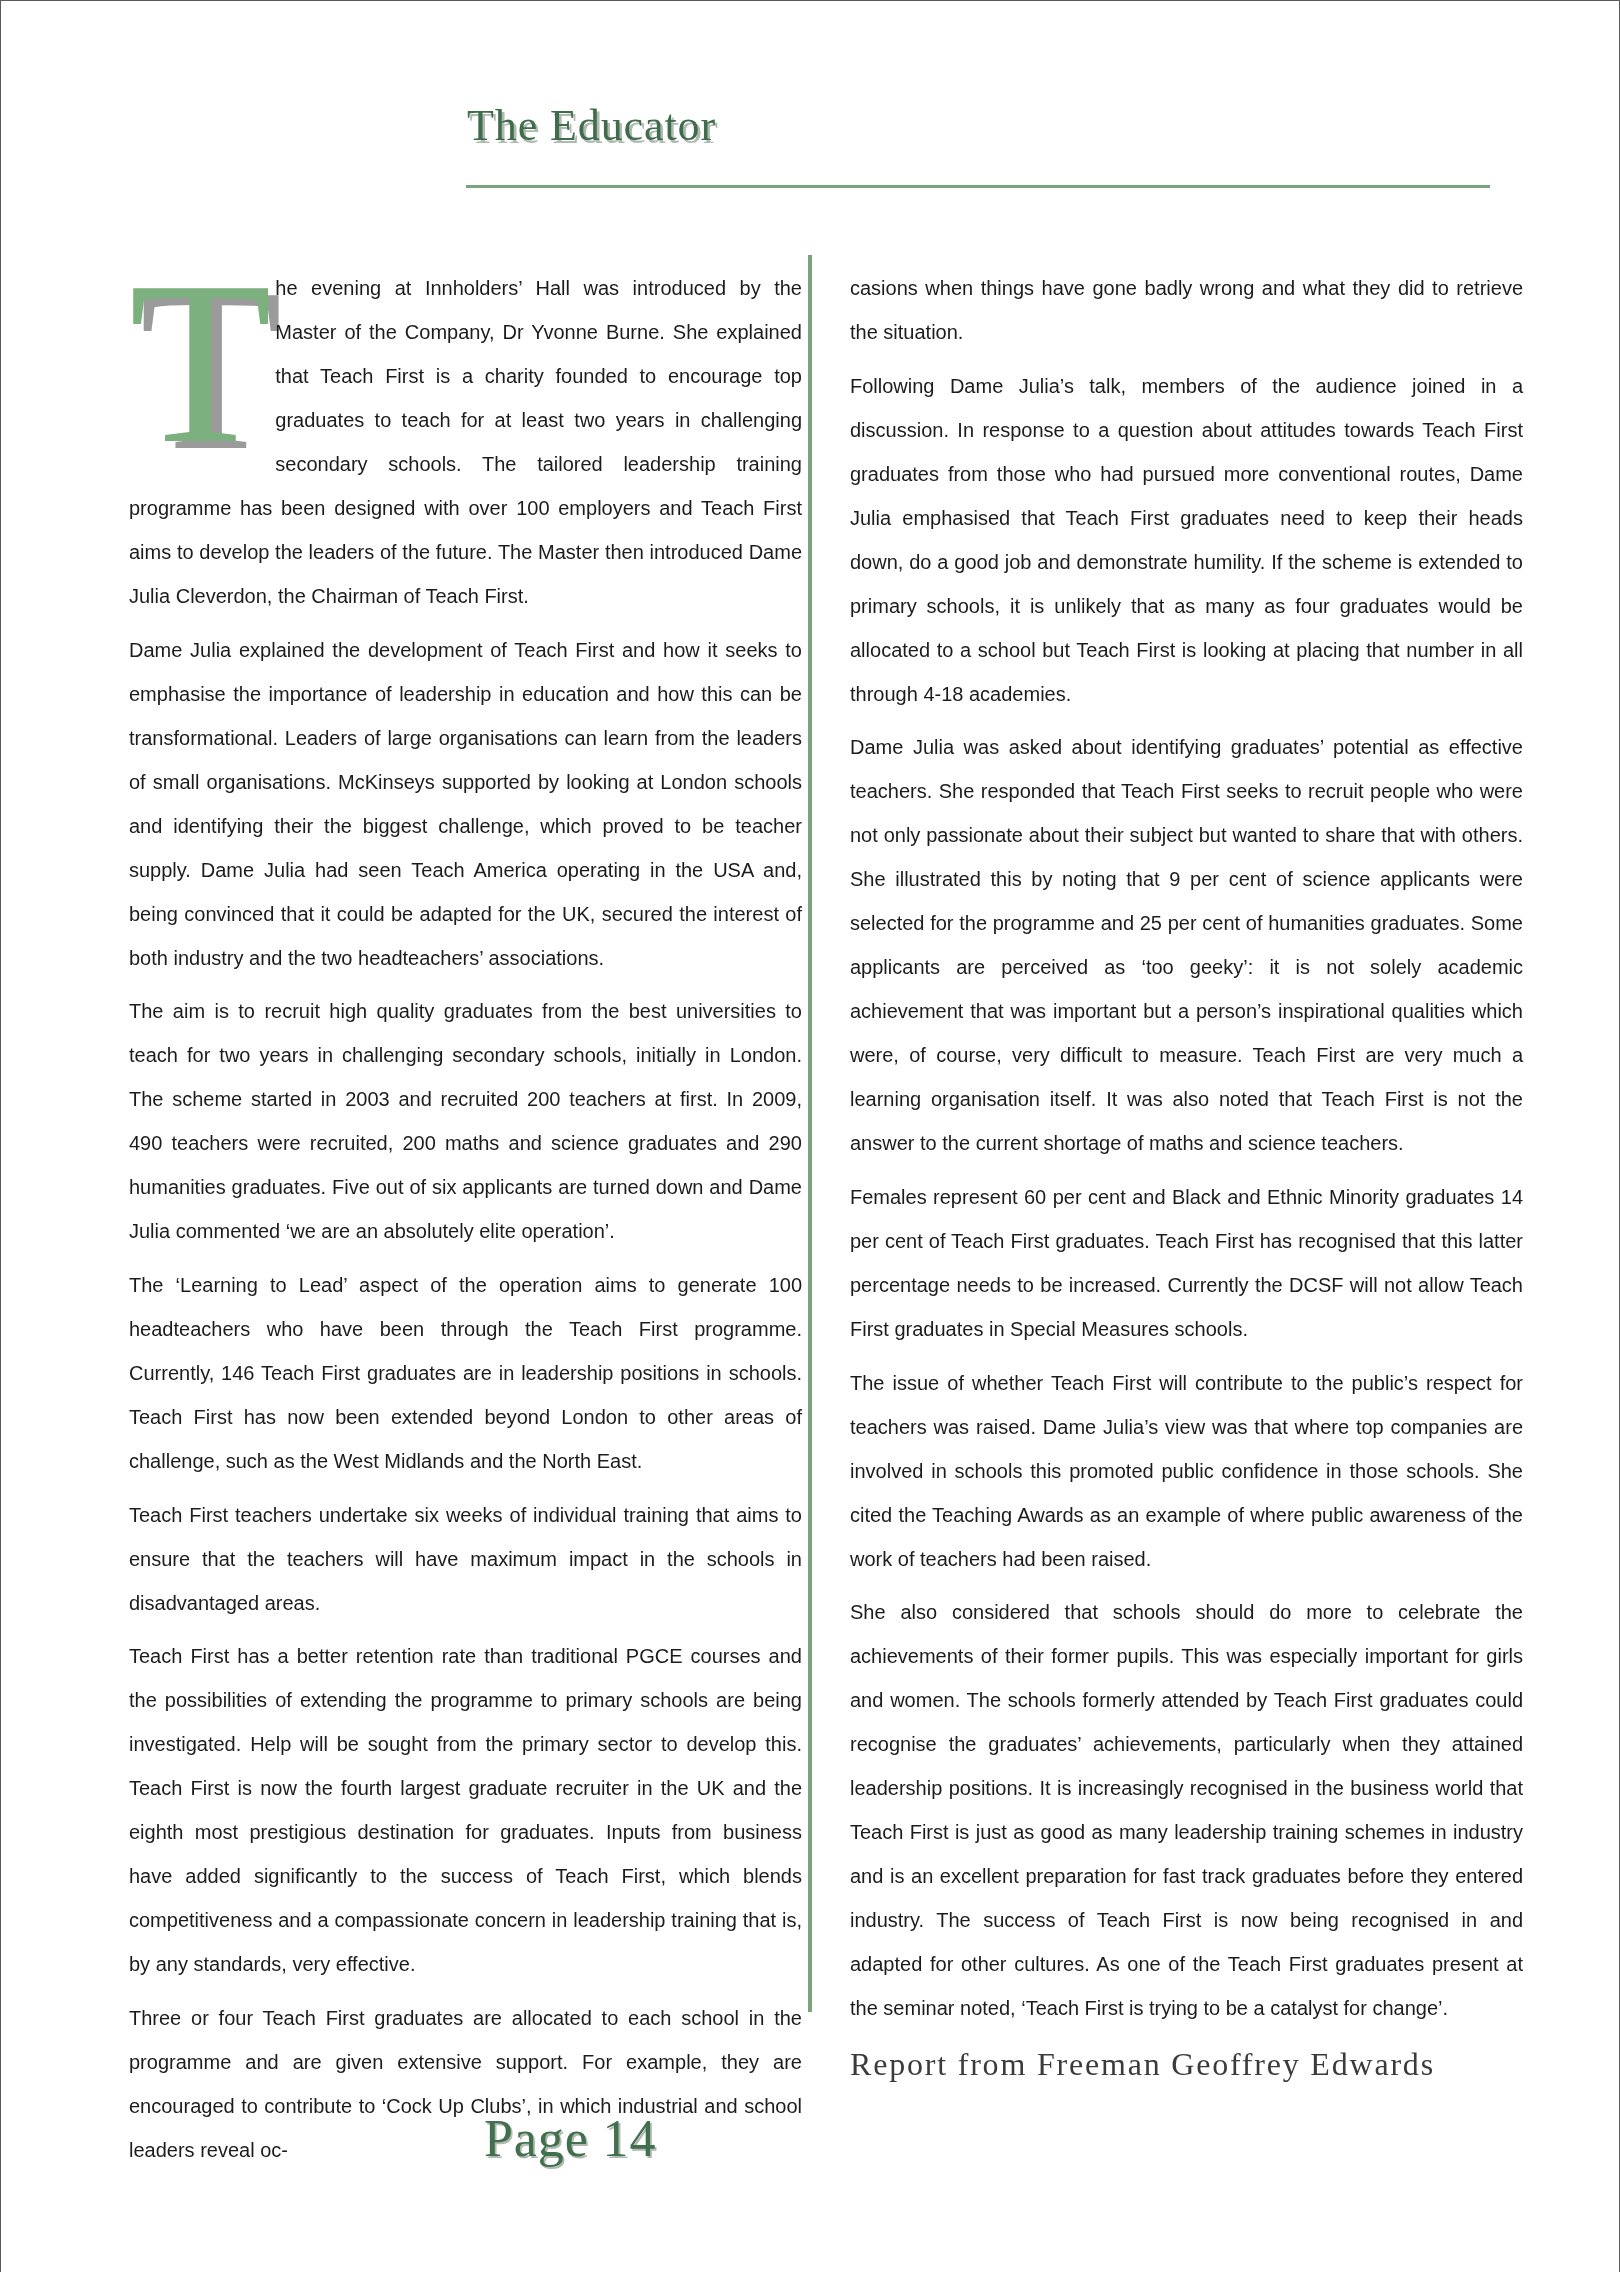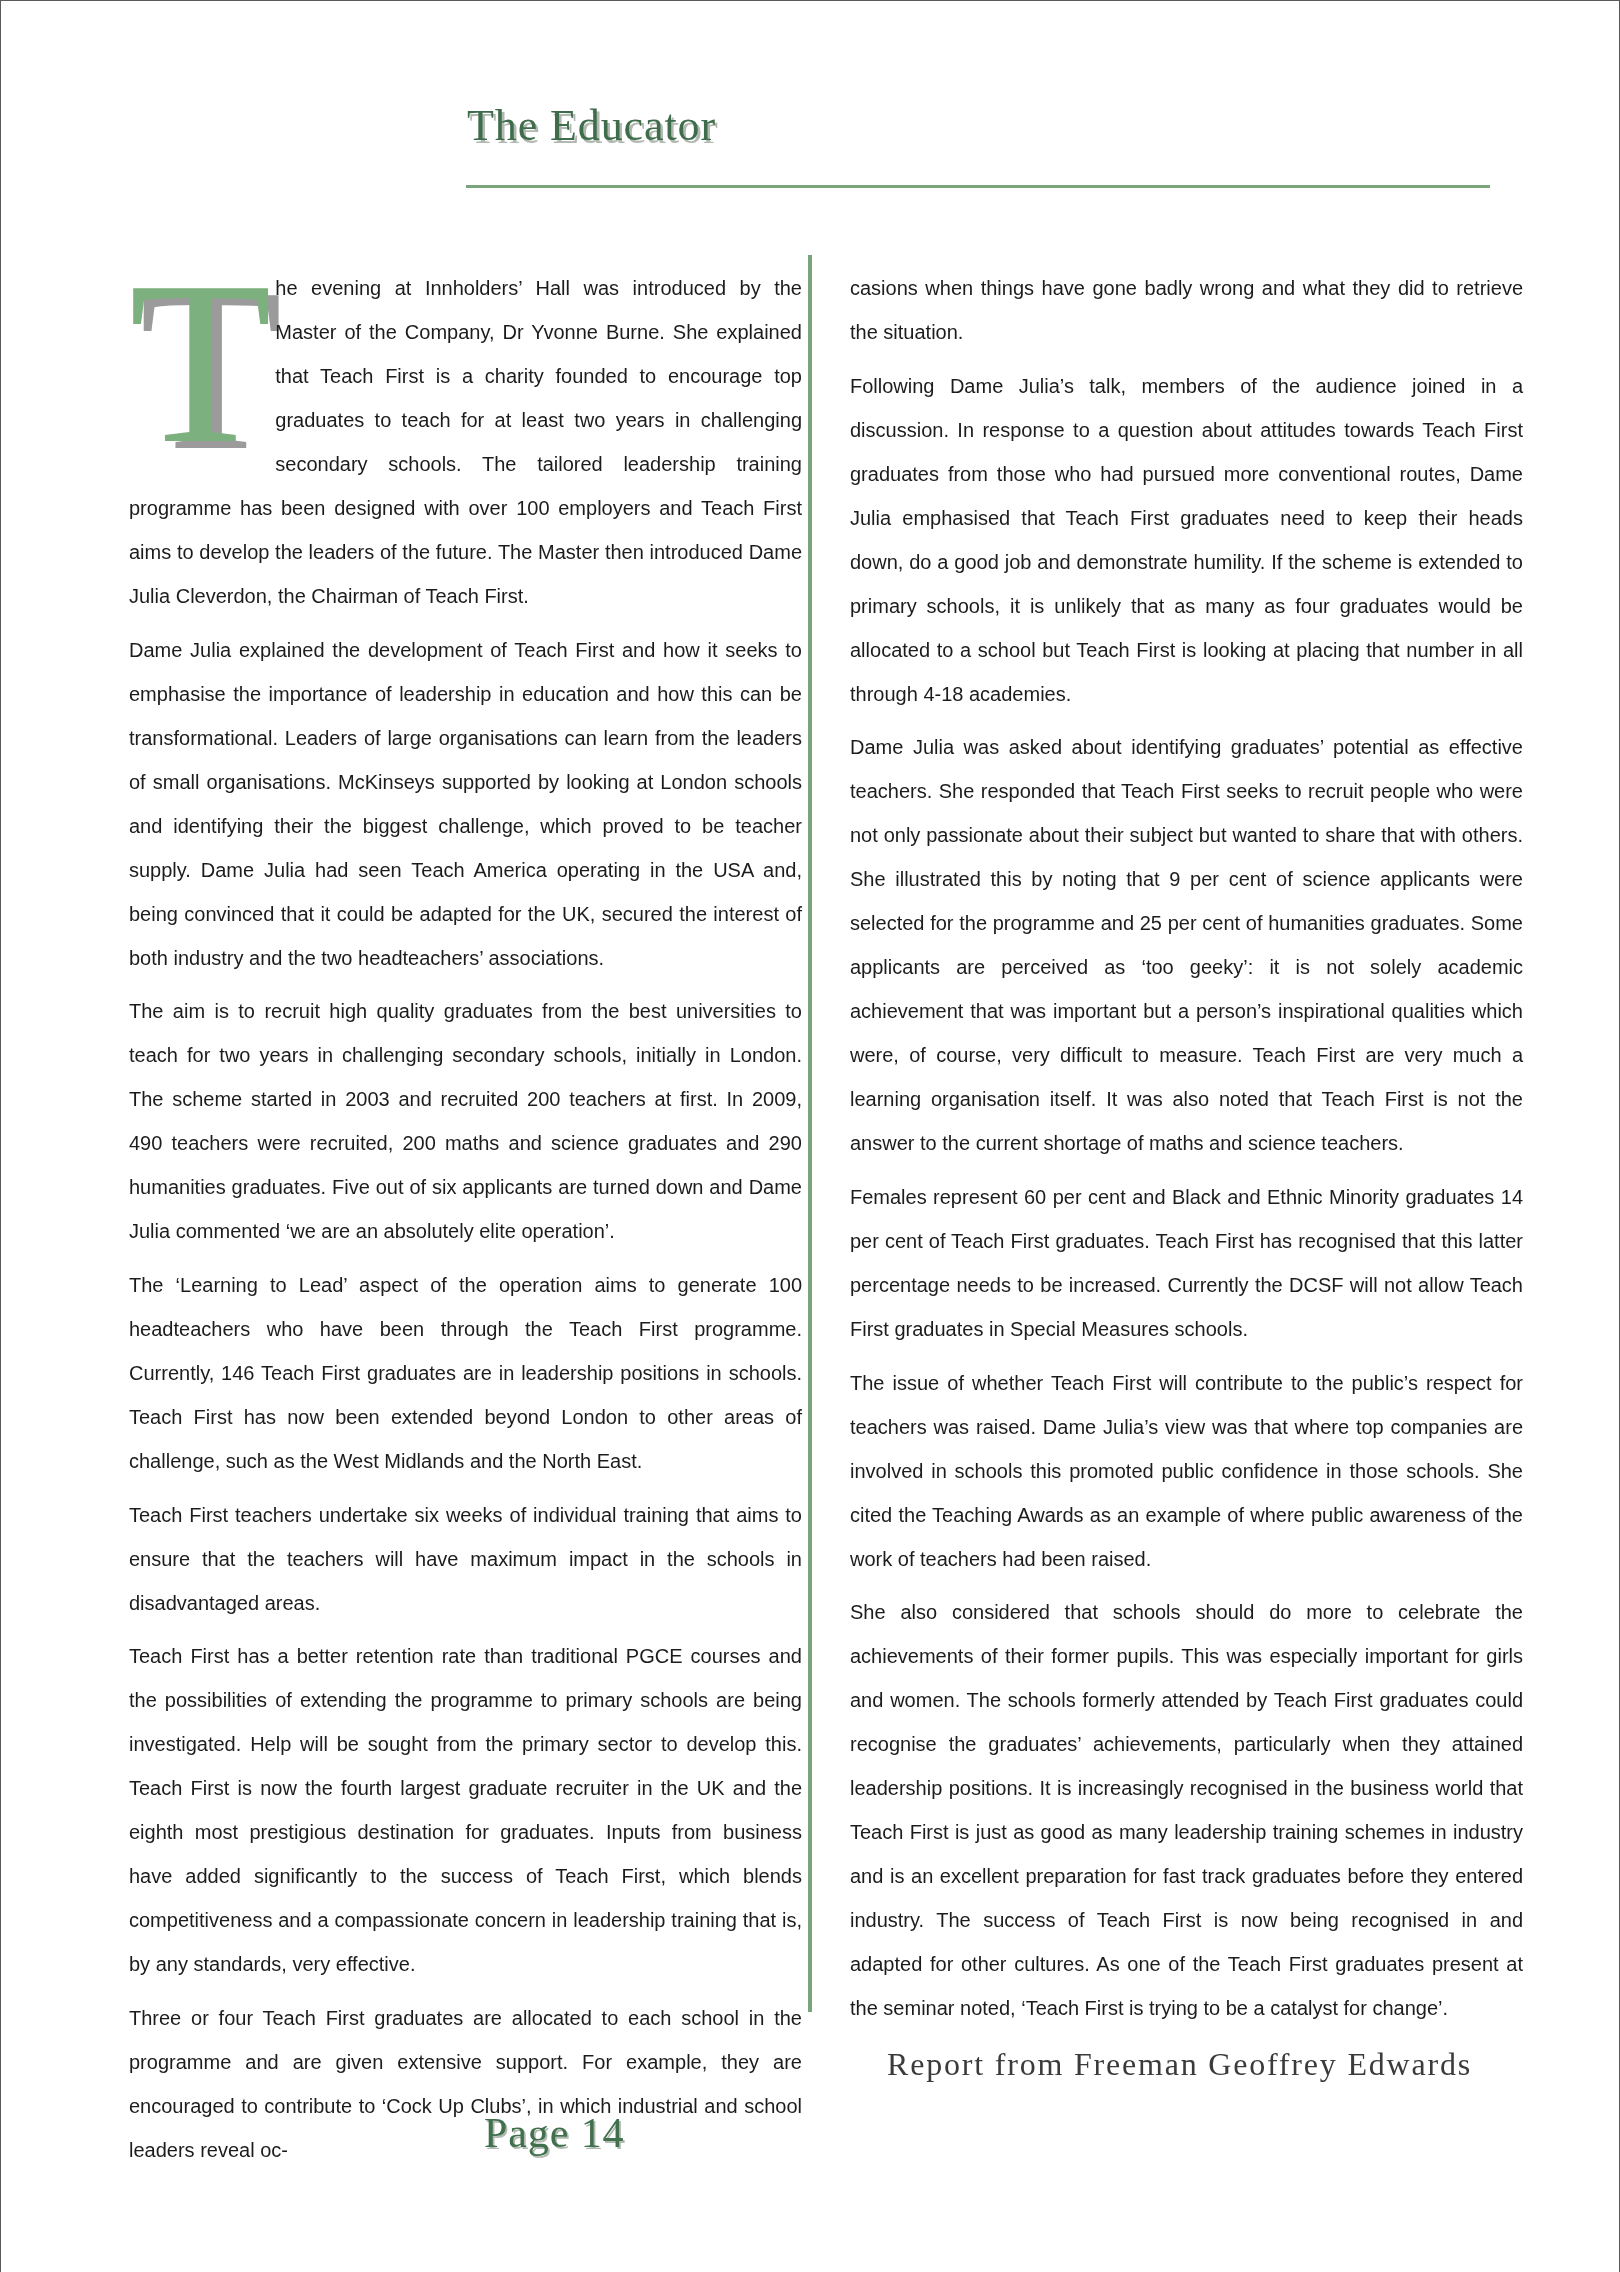--- a/index.html
+++ b/index.html
@@ -66,29 +66,29 @@
   }
   .col-divider{
     position:absolute;
     left:807px; top:254px;
     width:3.5px; height:1757px;
     background:#7aa57c;
   }
   .byline{
     margin-top:16px;
     padding-right:14px;
-    text-align:center;
+    text-align:left;
     font-size:32px;
     color:#3b3b3b;
     letter-spacing:1.8px;
   }
   .page-number{
     position:absolute;
     left:483px; top:2108px;
-    font-size:42px;
+    font-size:52px;
     color:#41704d;
     text-shadow:1.8px 1.8px 0 #b2b8b2;
     white-space:nowrap;
   }
 </style>
 </head>
 <body>
 
 <div class="page">
 

